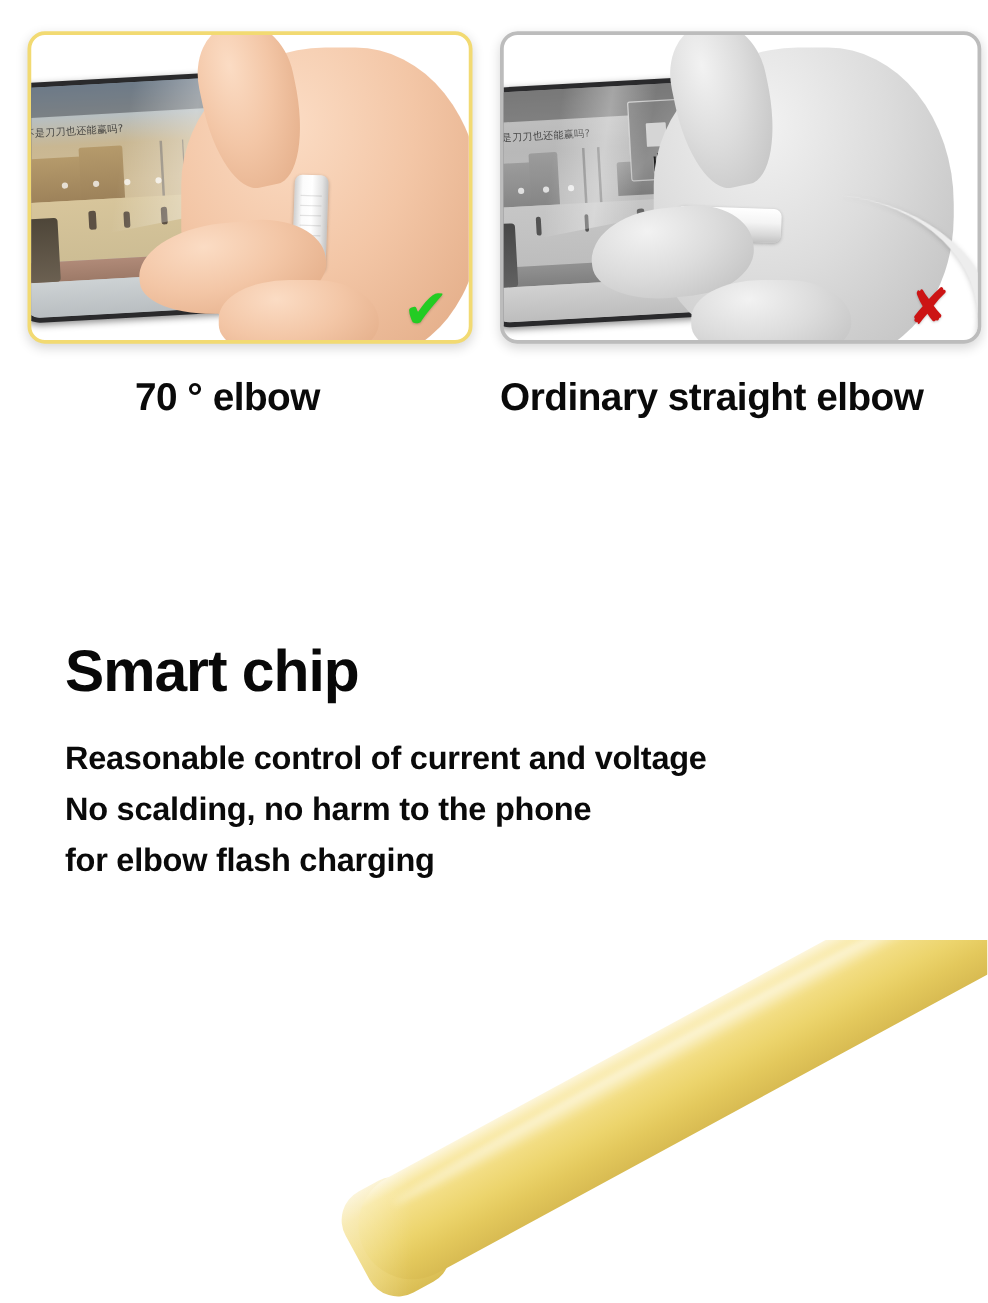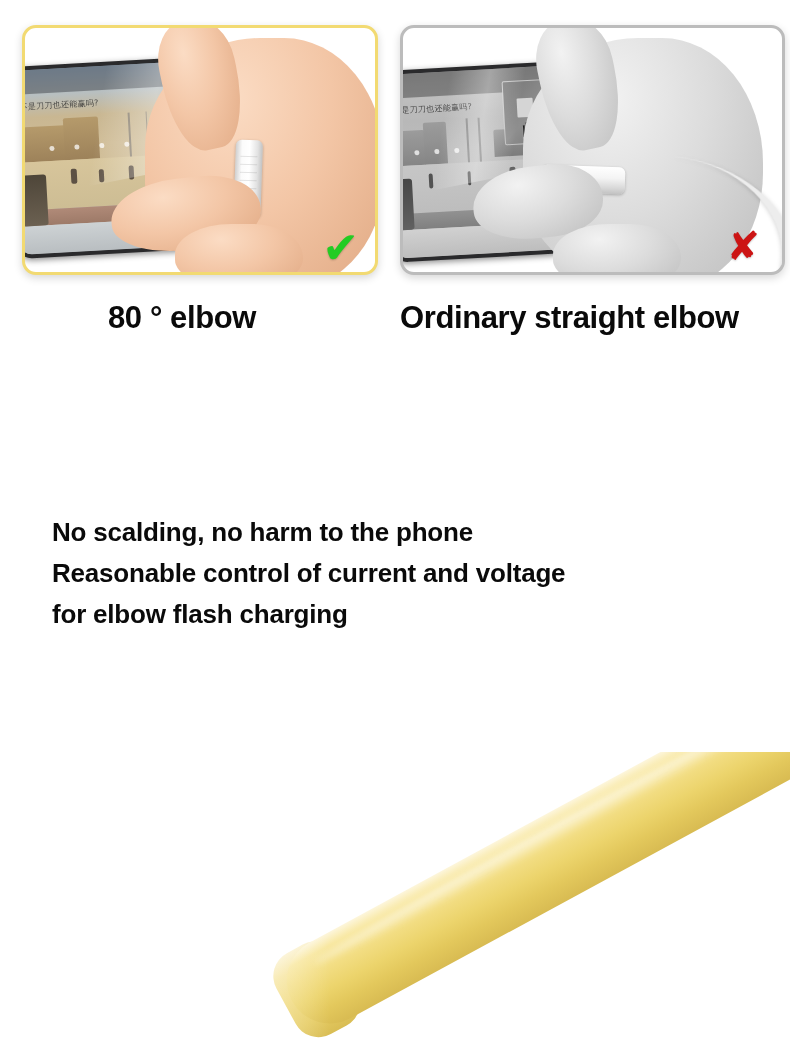--- a/index.html
+++ b/index.html
@@ -562,27 +562,28 @@
 
       <div class="hand hand-index"></div>
       <div class="hand hand-knuckle"></div>
 
       <div class="mark mark-cross">✘</div>
     </div>
   </div>
 </div>
 
 <div class="captions">
-  <div class="caption caption-good">80 ° elbow</div>
+  <div class="caption caption-good">70 ° elbow</div>
   <div class="caption caption-bad">Ordinary straight elbow</div>
 </div>
 
 <div class="feature">
+  <h1 class="feature-title">Smart chip</h1>
+  <div class="feature-line">Reasonable control of current and voltage</div>
   <div class="feature-line">No scalding, no harm to the phone</div>
-  <div class="feature-line">Reasonable control of current and voltage</div>
   <div class="feature-line">for elbow flash charging</div>
 </div>
 
 <div class="cable-photo">
   <div class="cable-shadow"></div>
   <div class="cable-collar"></div>
   <div class="cable-body">
     <div class="cable-sheen"></div>
   </div>
   <div class="cable-fade"></div>

